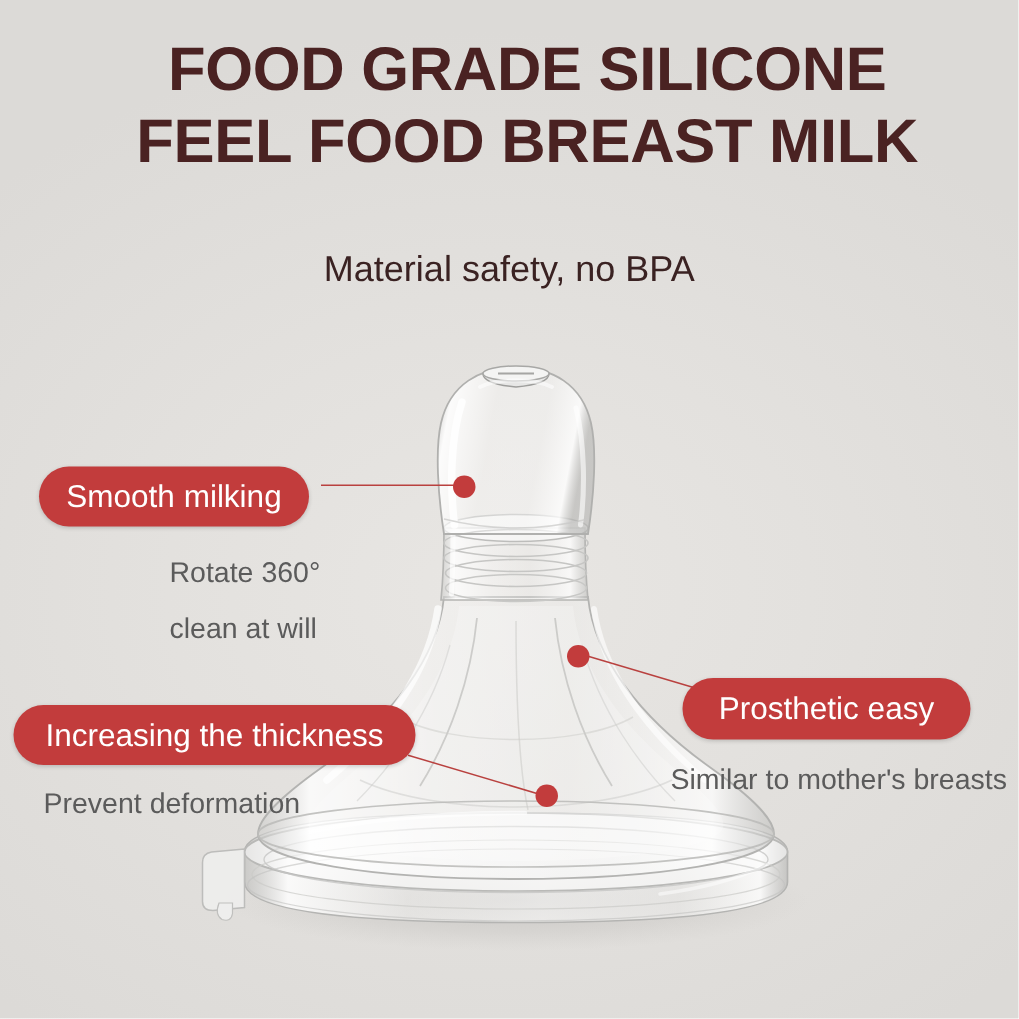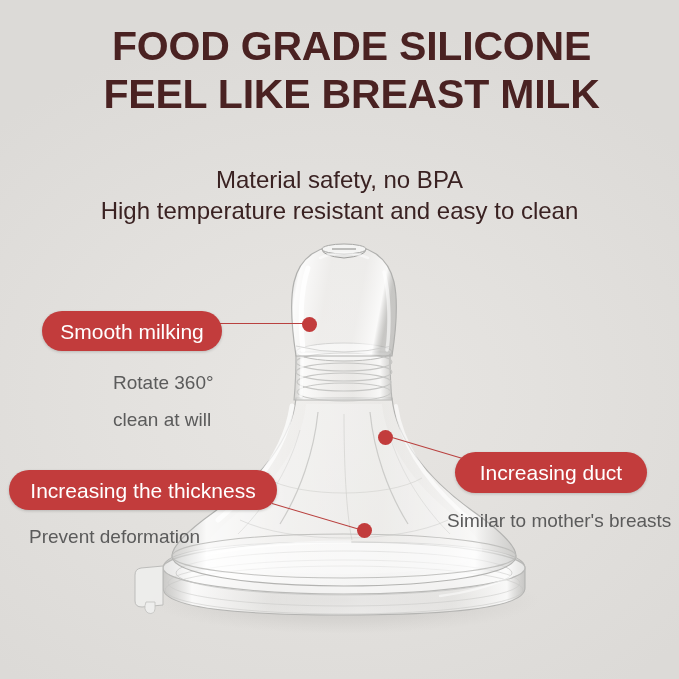--- a/index.html
+++ b/index.html
@@ -73,21 +73,21 @@
     display: flex;
     align-items: center;
     justify-content: center;
     white-space: nowrap;
     box-shadow: 0 1px 3px rgba(0,0,0,0.18);
     padding: 0 16px;
     box-sizing: border-box;
   }
 
   #pill-smooth {
-    left: 42px;
+    left: 26px;
     top: 311px;
     width: 180px;
     height: 40px;
   }
   #pill-thickness {
     left: 9px;
     top: 470px;
     width: 268px;
     height: 40px;
   }
@@ -145,26 +145,25 @@
     transform: rotate(16.5deg);
   }
 </style>
 </head>
 <body>
 
 <div id="poster">
 
   <div class="headline">
     <span class="headline-line">FOOD GRADE SILICONE</span>
-    <span class="headline-line">FEEL LIKE BREAST MILK</span>
+    <span class="headline-line">FEEL FOOD BREAST MILK</span>
   </div>
 
   <div class="subtitle">
     <span class="subtitle-line">Material safety, no BPA</span>
-    <span class="subtitle-line">High temperature resistant and easy to clean</span>
   </div>
 
   <svg class="product" viewBox="0 0 679 679">
     <defs>
       <linearGradient id="gBody" x1="0" y1="0" x2="1" y2="0">
         <stop offset="0%" stop-color="#c9c9c7" stop-opacity="0.55"></stop>
         <stop offset="10%" stop-color="#ffffff" stop-opacity="0.80"></stop>
         <stop offset="34%" stop-color="#ffffff" stop-opacity="0.38"></stop>
         <stop offset="60%" stop-color="#f2f2f1" stop-opacity="0.30"></stop>
         <stop offset="88%" stop-color="#ffffff" stop-opacity="0.72"></stop>
@@ -275,21 +274,21 @@
   <div class="leader" id="leader-thickness"></div>
 
   <div class="dot" id="dot-smooth"></div>
   <div class="dot" id="dot-duct"></div>
   <div class="dot" id="dot-thickness"></div>
 
   <div class="pill" id="pill-smooth">Smooth milking</div>
 
   <div class="pill" id="pill-thickness">Increasing the thickness</div>
 
-  <div class="pill" id="pill-duct">Increasing duct</div>
+  <div class="pill" id="pill-duct">Prosthetic easy</div>
 
   <div class="caption" id="cap-rotate">Rotate 360°</div>
 
   <div class="caption" id="cap-suck">clean at will</div>
 
   <div class="caption" id="cap-prevent">Prevent deformation</div>
 
   <div class="caption" id="cap-similar">Similar to mother's breasts</div>
 
 </div>

